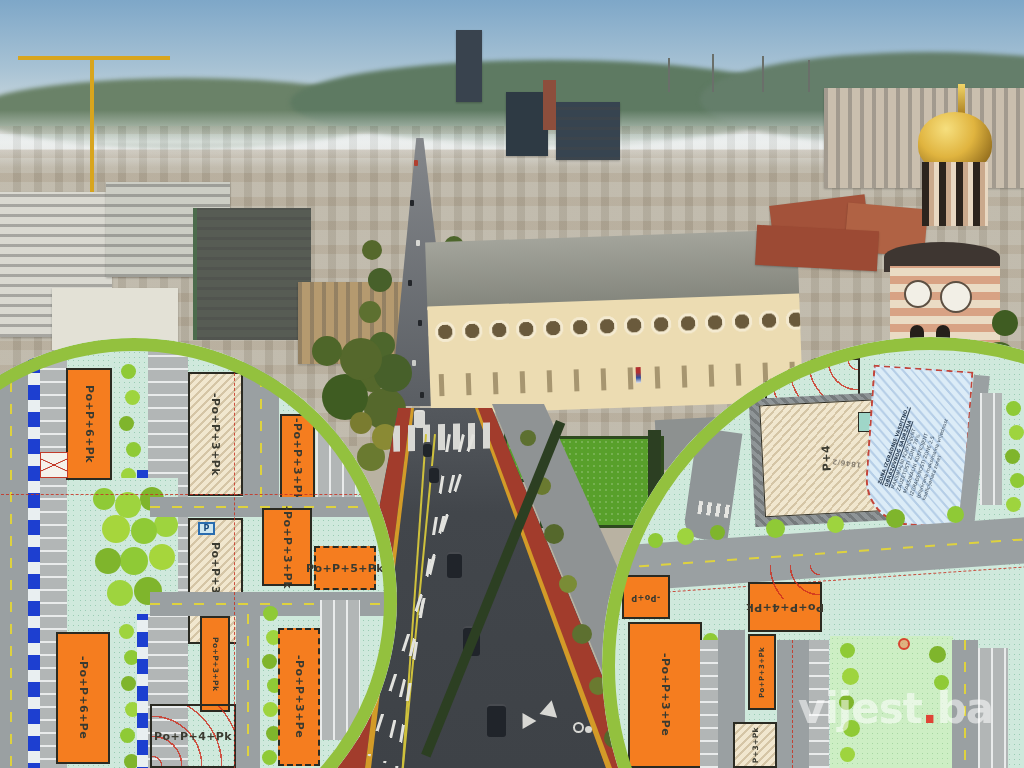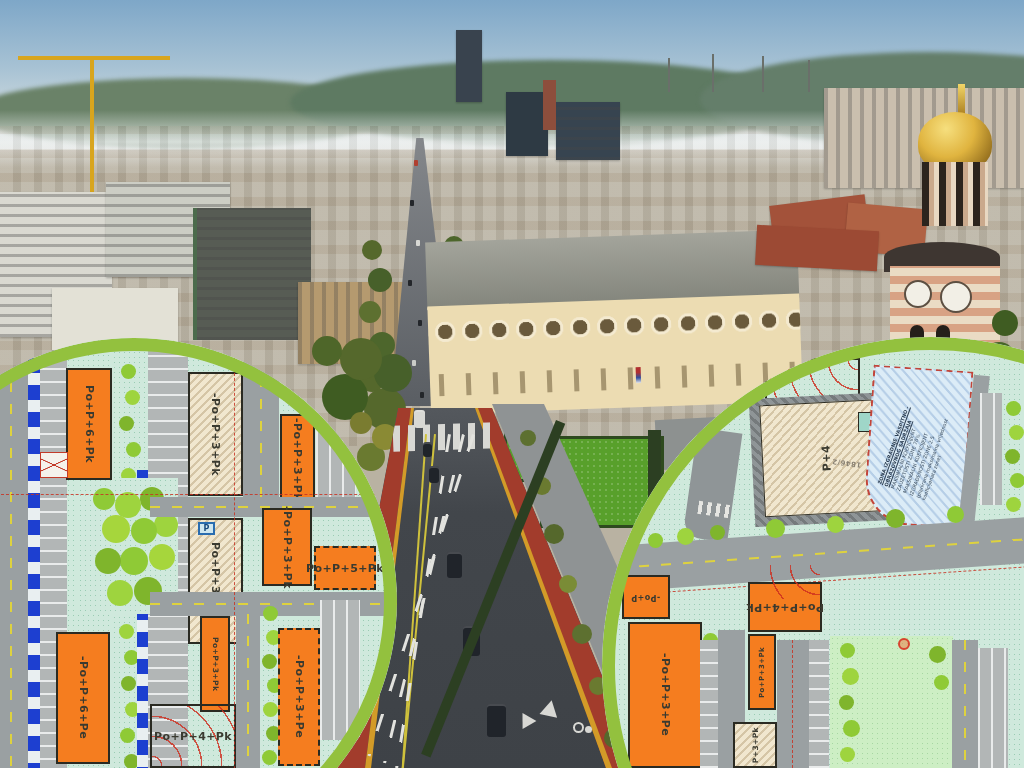--- a/index.html
+++ b/index.html
@@ -263,14 +263,17 @@
     <div class="abs parking" style="left:207px;top:303px;width:20px;height:128px;"></div>
     <div class="abs parkg" style="left:228px;top:299px;width:123px;height:132px;"></div>
     <div class="abs treec" style="left:238px;top:306px;background:#8fca36;box-shadow:3px 26px 0 1px #9ed43e,-1px 52px 0 #7fb52c,4px 78px 0 1px #8fca36,0 104px 0 #9ed43e,90px 4px 0 1px #7fb52c,94px 32px 0 #8fca36;"></div>
     <div class="abs road" style="left:350px;top:303px;width:26px;height:128px;"></div>
     <div class="abs ydv" style="left:362px;top:303px;height:128px;"></div>
     <div class="abs parkingH" style="left:376px;top:311px;width:30px;height:120px;"></div>
     <div class="abs" style="left:296px;top:301px;width:12px;height:12px;border:2px solid #d8432e;border-radius:50%;background:rgba(240,120,60,.5);box-sizing:border-box;"></div>
     <div class="ring"></div>
   </div>
 
+  <div class="abs" id="wm">
+    <span>vijest</span><span class="dot">.</span><span>ba</span>
+  </div>
 
 </div>
 
 </body></html>

